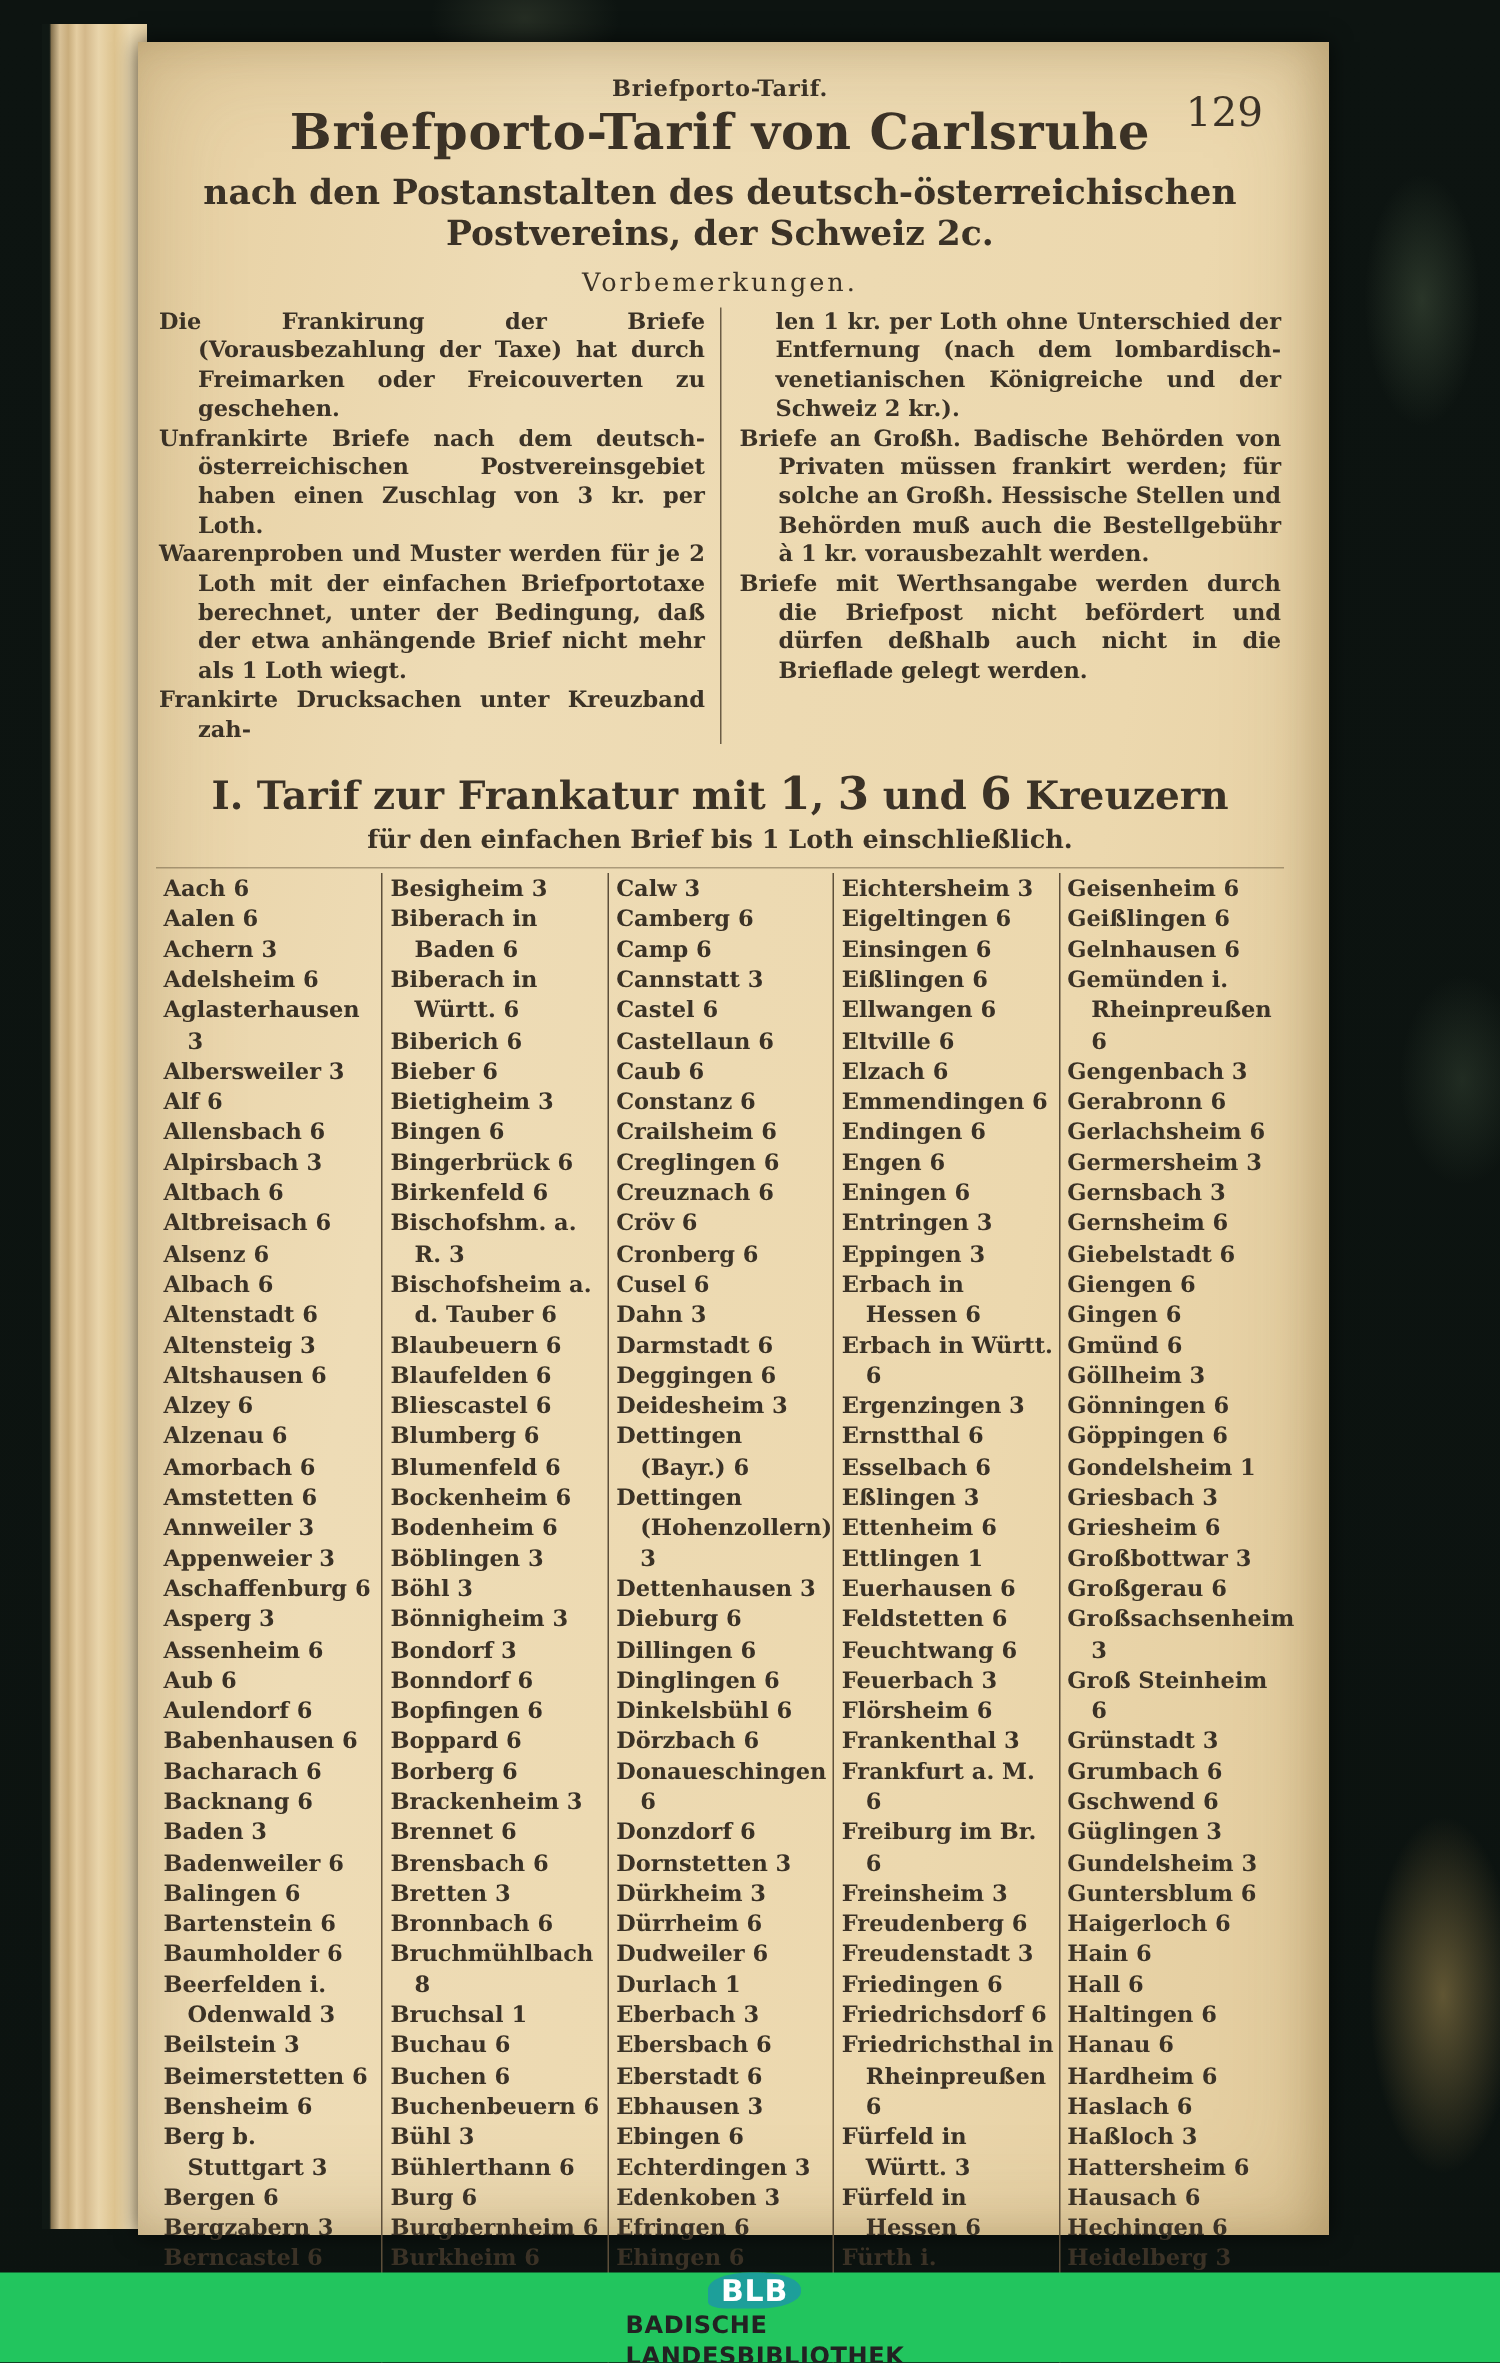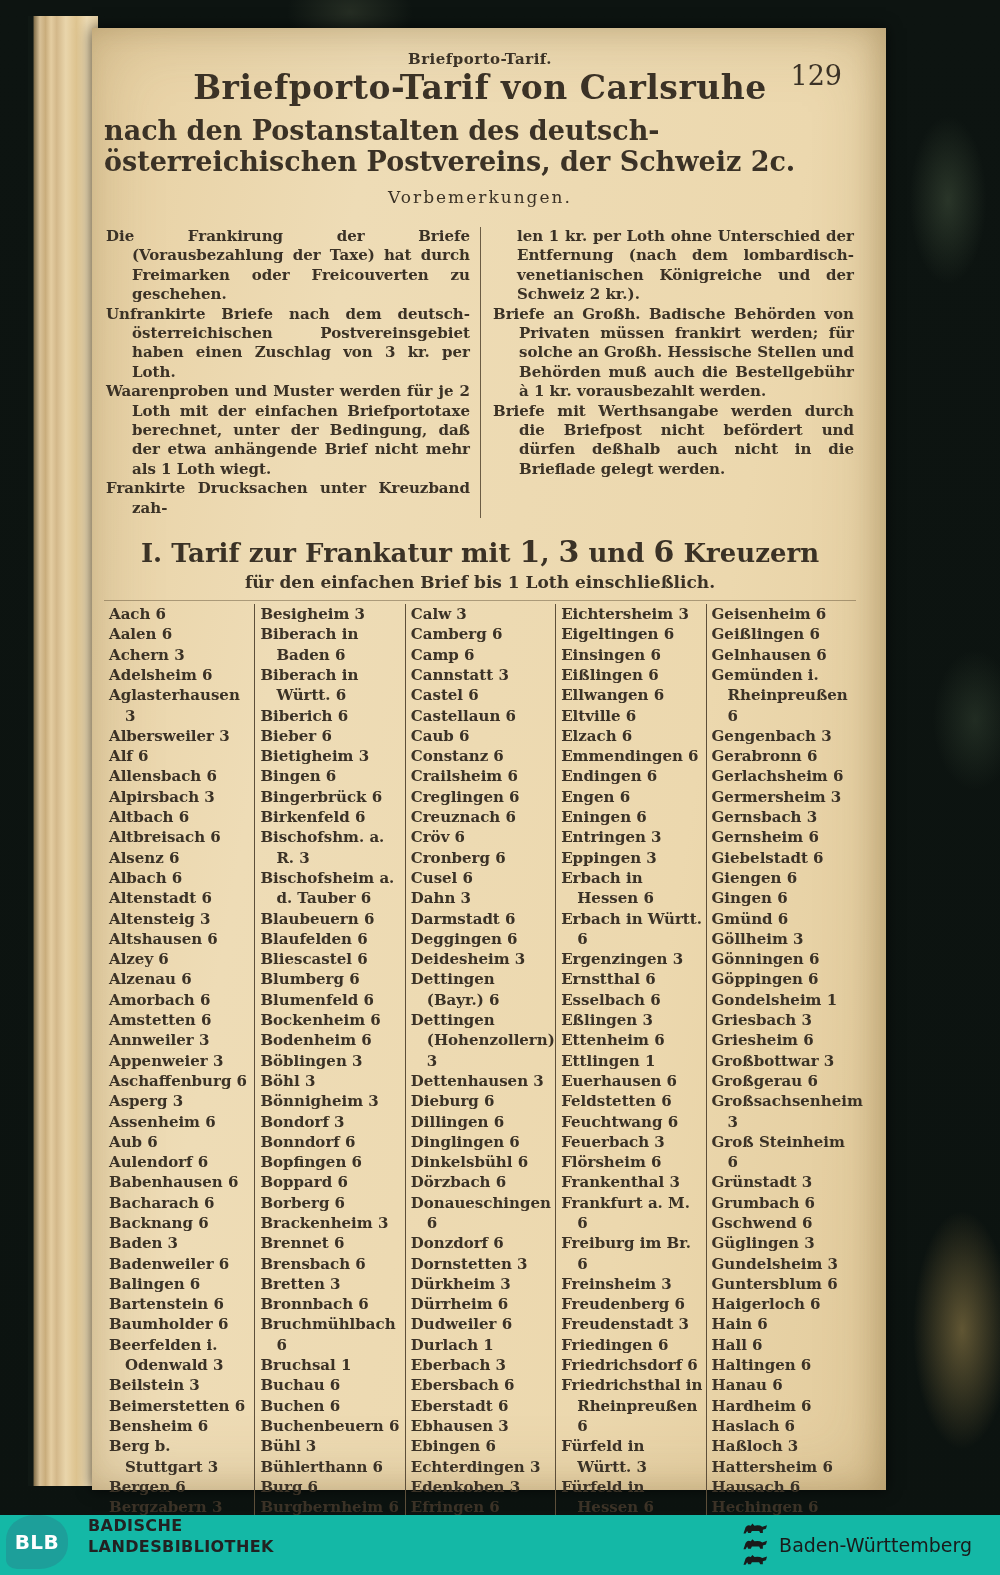--- a/index.html
+++ b/index.html
@@ -18,40 +18,40 @@
     background:linear-gradient(90deg,#101814 0%,#101814 7%,#86734f 9%,#d8c197 17%,
       #c9ad7c 25%,#e4cda1 33%,#d3b88a 41%,#e9d5ab 54%,#dec490 69%,#eedcb4 84%,#e6d0a4 100%);}
   .page{position:absolute;left:92px;top:28px;width:794px;height:1462px;box-sizing:border-box;
     padding:10px 30px 0 12px;color:#3b3226;
     background:linear-gradient(100deg,#e7d0a2,#eedcb6 28%,#ecd8ae 70%,#e2cb9c);
     box-shadow:inset 0 0 70px rgba(120,90,40,.28), inset -10px 0 24px rgba(120,90,40,.22),
       0 0 14px rgba(0,0,0,.65);}
   .running-head{text-align:center;font-size:15px;font-weight:700;margin-top:12px;letter-spacing:.5px;}
   .page-number{position:absolute;top:32px;right:44px;font-size:27px;}
   .title{text-align:center;font-size:33px;font-weight:700;margin-top:0;letter-spacing:.5px;}
-  .subtitle{font-size:27px;font-weight:700;margin-top:8px;}
+  .subtitle{text-align:center;font-size:23px;font-weight:700;margin-top:8px;}
   .vorbemerk{text-align:center;font-size:17px;font-weight:400;margin-top:10px;letter-spacing:2px;}
-  .remarks{display:flex;margin-top:20px;padding:0 2px;}
+  .remarks{display:flex;margin-top:6px;padding:0 2px;}
   .rcol{width:50%;box-sizing:border-box;font-size:15px;line-height:19.4px;font-weight:700;
     text-align:justify;}
   .rcol-left{padding-right:10px;}
   .rcol-right{padding-left:12px;border-left:1px solid #6b5c44;}
   .remark{margin:0;padding-left:26px;text-indent:-26px;}
   .rcol-right .remark:first-child{padding-left:24px;text-indent:0;}
   .tariff-head{text-align:center;font-size:26px;font-weight:700;margin-top:16px;}
   .tariff-head .num{font-size:30px;}
   .tariff-sub{text-align:center;font-size:17px;font-weight:700;margin-top:3px;}
   .tariff-table{display:flex;margin-top:8px;border-top:1px solid rgba(90,75,50,.45);padding-top:3px;}
   .tcol{width:20%;box-sizing:border-box;padding:0 3px 0 5px;font-size:15px;line-height:20.3px;
     font-weight:700;}
   .tcol + .tcol{border-left:1px solid #5d4f3a;}
   .entry{padding-left:16px;text-indent:-16px;}
   
-  .footer-bar{position:absolute;left:0;bottom:0;width:1000px;height:60px;background:#14b8a6;
-    display:flex;font-family:"DejaVu Sans",sans-serif;}
+  .footer-bar{position:absolute;left:0;bottom:0;width:1000px;height:60px;background:#22c55e;
+    display:flex;align-items:center;font-family:"DejaVu Sans",sans-serif;flex-direction:column;}
   .blb-badge{width:62px;height:54px;margin-left:6px;background:#1d9f9a;
     border-radius:46% 46% 46% 18%;display:flex;align-items:center;justify-content:center;}
   .blb-badge span{color:#fff;font-weight:700;font-size:20px;letter-spacing:.5px;}
   .library-name{margin-left:20px;font-weight:700;color:#222;font-size:16px;line-height:21px;
     letter-spacing:.4px;}
   .state-group{margin-left:auto;margin-right:28px;display:flex;align-items:center;}
   .lions{width:28px;height:46px;}
   .state-name{margin-left:10px;font-size:19px;color:#1a1a1a;}
 </style>
 </head>
@@ -158,21 +158,21 @@
           <div class="entry">Bondorf 3</div>
           <div class="entry">Bonndorf 6</div>
           <div class="entry">Bopfingen 6</div>
           <div class="entry">Boppard 6</div>
           <div class="entry">Borberg 6</div>
           <div class="entry">Brackenheim 3</div>
           <div class="entry">Brennet 6</div>
           <div class="entry">Brensbach 6</div>
           <div class="entry">Bretten 3</div>
           <div class="entry">Bronnbach 6</div>
-          <div class="entry">Bruchmühlbach 6</div>
+          <div class="entry">Bruchmühlbach 8</div>
           <div class="entry">Bruchsal 1</div>
           <div class="entry">Buchau 6</div>
           <div class="entry">Buchen 6</div>
           <div class="entry">Buchenbeuern 6</div>
           <div class="entry">Bühl 3</div>
           <div class="entry">Bühlerthann 6</div>
           <div class="entry">Burg 6</div>
           <div class="entry">Burgbernheim 6</div>
           <div class="entry">Burkheim 6</div>
           <div class="entry">Bürstadt 3</div>

